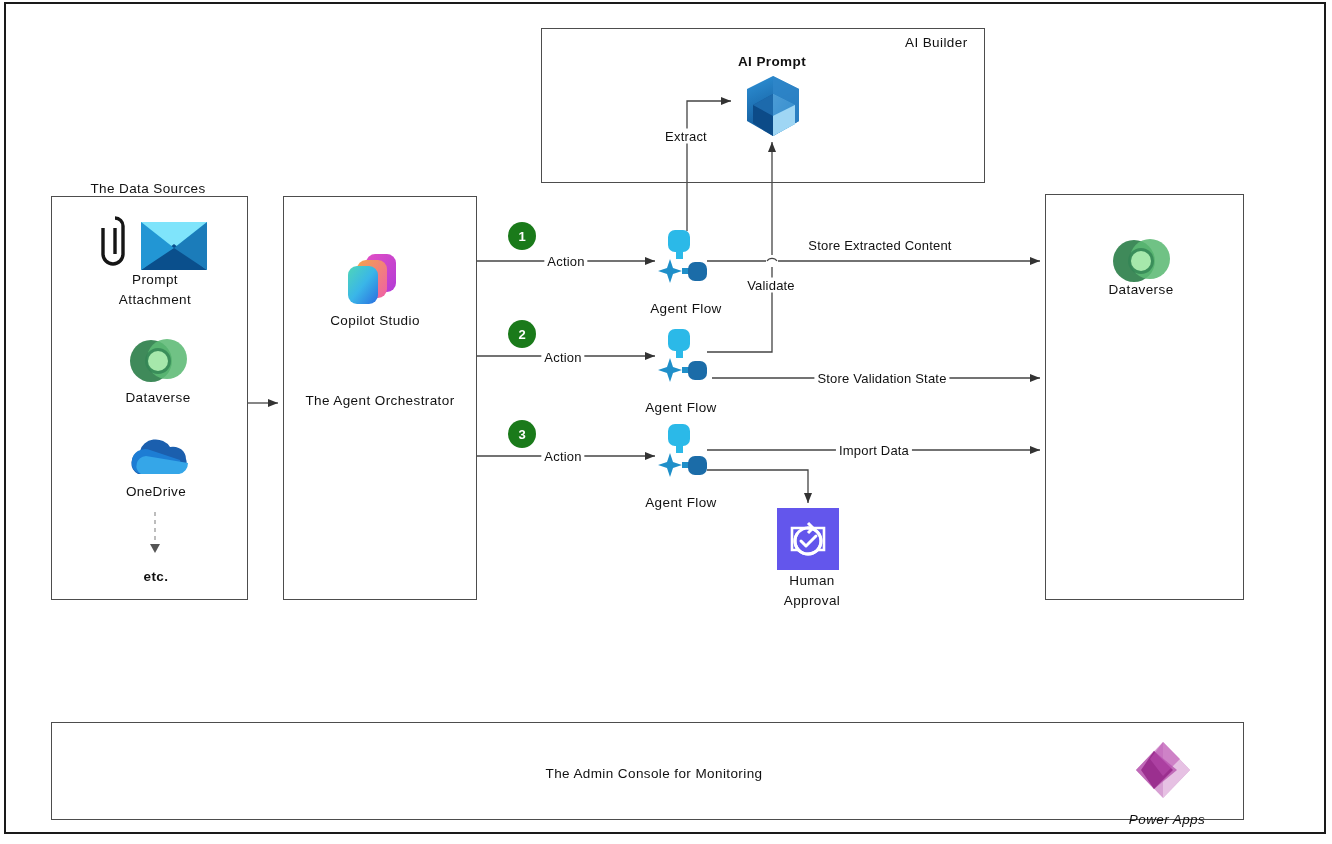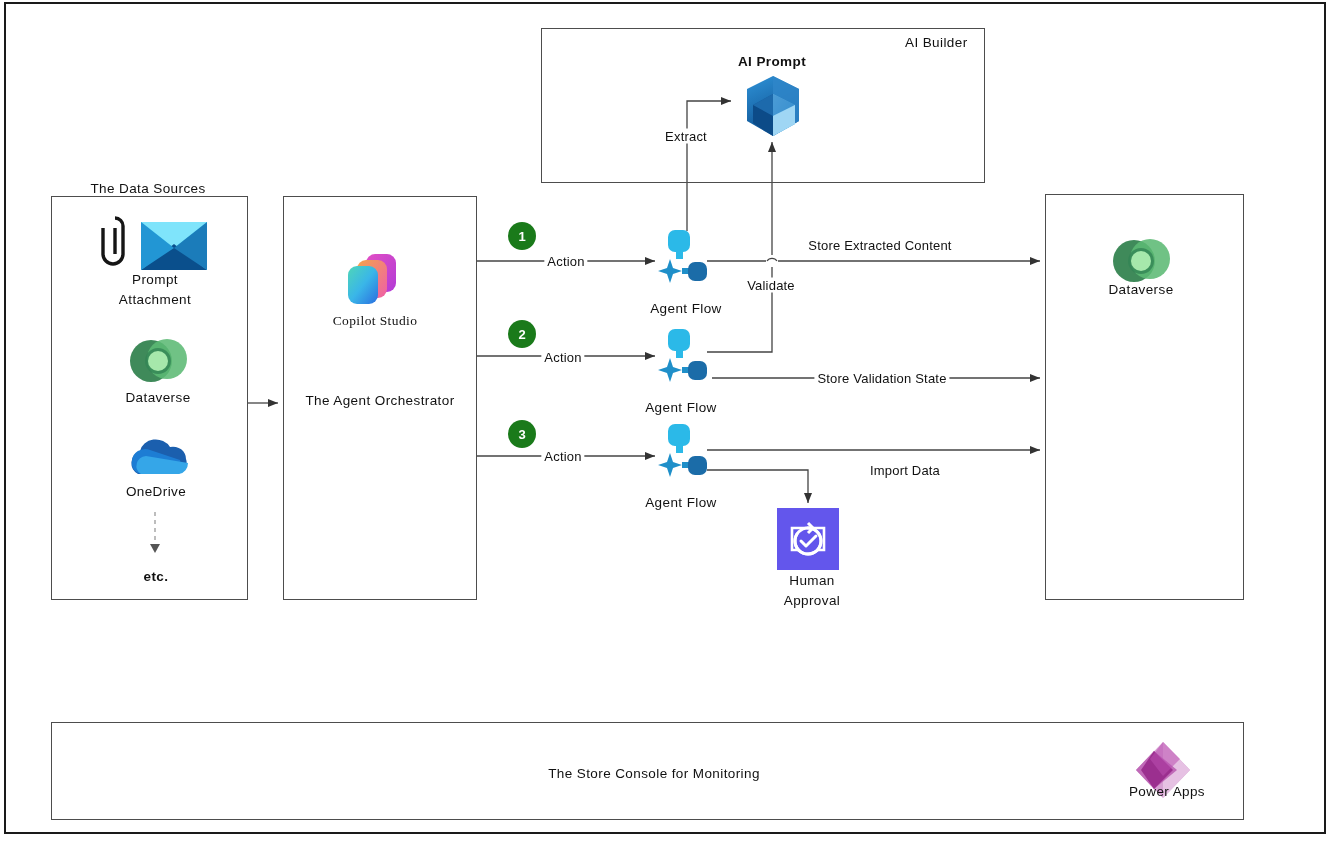--- a/index.html
+++ b/index.html
@@ -184,21 +184,21 @@
           <stop offset="0" stop-color="#4fd6b8"></stop>
             <stop offset="0.5" stop-color="#3ab6e8"></stop>
             <stop offset="1" stop-color="#2a6ee0"></stop>
         </linearGradient>
       </defs>
       <rect x="22" y="5" width="30" height="38" rx="9" fill="url(#cpA)"></rect>
       <rect x="13" y="11" width="30" height="38" rx="9" fill="url(#cpB)"></rect>
       <rect x="4" y="17" width="30" height="38" rx="9" fill="url(#cpC)"></rect>
     </svg>
   </div>
-  <div class="cap cap-center" style="left:375px; top:311px; width:180px;font-family:Liberation Serif, serif;">Copilot Studio</div>
+  <div class="cap cap-center" style="left:375px; top:311px; width:180px;">Copilot Studio</div>
 
   <div class="cap cap-center" style="left:380px; top:391px; width:184px;">The Agent Orchestrator</div>
 
   <div class="box" style="left:541px; top:28px; width:444px; height:155px;"></div>
   <div class="cap" style="left:905px; top:33px;">AI Builder</div>
 
   <div class="cap cap-center" style="left:772px; top:52px; width:160px;font-weight:bold;">AI Prompt</div>
   <div class="icon" style="left:773px; top:72px;">
     <svg width="72" height="72" viewBox="0 0 72 72">
       <defs>
@@ -261,21 +261,21 @@
     <svg width="52" height="54" viewBox="0 0 52 54">
       <rect x="13" y="1" width="22" height="22" rx="7" fill="#2bb9e8"></rect>
       <rect x="21" y="21" width="7" height="9" fill="#2bb9e8"></rect>
       <path d="M15,30 L18,39 L27,42 L18,45 L15,54 L12,45 L3,42 L12,39 z" fill="#1f8fc9"></path>
       <rect x="27" y="39" width="8" height="6" fill="#1f8fc9"></rect>
       <rect x="33" y="33" width="19" height="19" rx="7" fill="#1b6ca8"></rect>
     </svg>
   </div>
   <div class="cap cap-center" style="left:681px; top:493px; width:160px;">Agent Flow</div>
 
-  <div class="wire-label" style="left:905px; top:450px;margin-top:20px;">Import Data</div>
+  <div class="wire-label" style="left:874px; top:450px;">Import Data</div>
 
   <div class="icon" style="left:808px; top:508px;">
     <svg width="62" height="62" viewBox="0 0 62 62">
       <rect x="0" y="0" width="62" height="62" fill="#6356ec"></rect>
       <g fill="none" stroke="#ffffff" stroke-width="3">
         <path d="M15,20 h32 v22 h-32 z" stroke-width="2.6"></path>
         <circle cx="31" cy="33" r="13" fill="#6356ec"></circle>
         <path d="M31,20 a13,13 0 1 1 -11,6" stroke-linecap="round"></path>
         <path d="M31,15 L36,20 L31,25" stroke-linejoin="round"></path>
         <path d="M24,33 L29,38 L39,28" stroke-linecap="round" stroke-linejoin="round"></path>
@@ -292,26 +292,26 @@
       <circle cx="24" cy="29" r="21" fill="#3f8a5a"></circle>
       <circle cx="40" cy="27" r="20" fill="#5cba74" opacity="0.88"></circle>
       <circle cx="31" cy="29" r="13" fill="#338455" opacity="0.8"></circle>
       <circle cx="31" cy="29" r="10" fill="#a6e8ab"></circle>
     </svg>
   </div>
   <div class="cap cap-center" style="left:1141px; top:280px; width:180px;">Dataverse</div>
 
 
   <div class="box" style="left:51px; top:722px; width:1193px; height:98px;"></div>
-  <div class="cap cap-center" style="left:654px; top:764px; width:420px;">The Store Console for Monitoring</div>
+  <div class="cap cap-center" style="left:654px; top:764px; width:420px;">The Admin Console for Monitoring</div>
 
   <div class="icon" style="left:1163px; top:740px;">
     <svg width="62" height="60" viewBox="0 0 62 60">
       <path d="M31,2 L58,30 L31,58 L4,30 z" fill="#d7a0d3"></path>
       <path d="M31,2 L58,30 L31,58 z" fill="#e6c1e3"></path>
       <path d="M22,11 L45,30 L22,49 L4,30 z" fill="#c06ab8"></path>
       <path d="M22,11 L41,30 L22,49 L9,30 z" fill="#9b2f8f"></path>
       <path d="M31,2 L48,19 L31,36 L18,19 z" fill="#b94fb0" opacity="0.55"></path>
     </svg>
   </div>
-  <div class="cap cap-center" style="left:1167px; top:782px; width:160px;">Power Apps</div>
+  <div class="cap cap-center" style="left:1167px; top:810px; width:160px;font-style:italic;">Power Apps</div>
 
 </div>
 
 </body></html>

